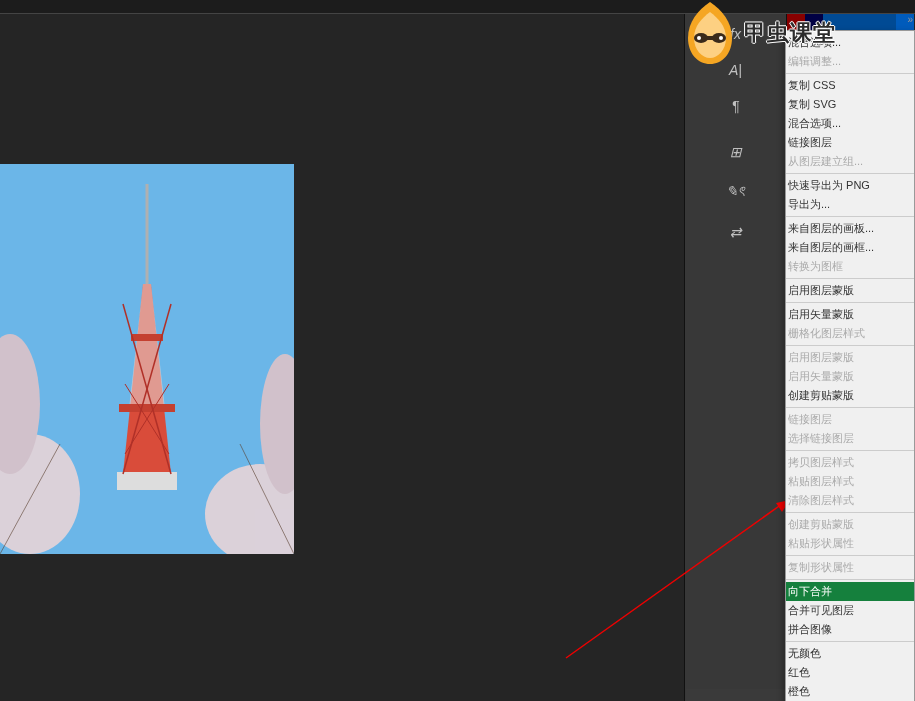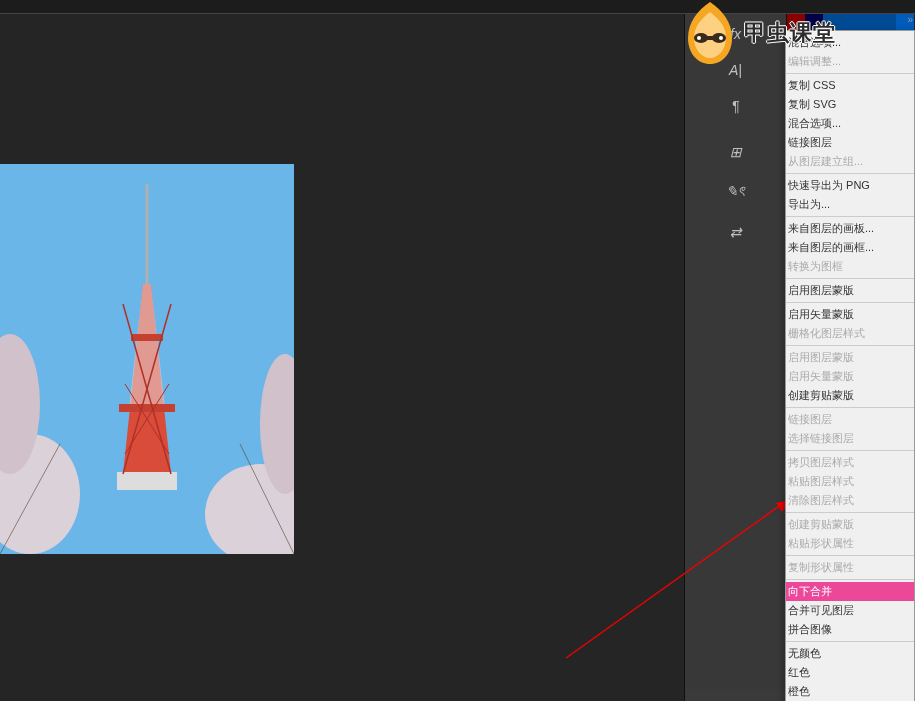--- a/index.html
+++ b/index.html
@@ -49,21 +49,21 @@
 .layer { display: flex; align-items: center; gap: 6px; padding: 4px; border-bottom: 1px solid #2a2a2a; position: relative; }
 .layer .eye { width: 14px; height: 14px; display: flex; align-items: center; justify-content: center; color: #ccc; font-size: 11px; }
 .layer .thumb { width: 24px; height: 28px; background: #87CEEB; border: 1px solid #666; position: relative; }
 .layer .thumb .mini-tower { position: absolute; left: 50%; top: 2px; width: 4px; height: 20px; background: #c44; transform: translateX(-50%); }
 .layer .name { font-size: 10px; color: #ccc; }
 .layer.bg .thumb { background: linear-gradient(#87CEEB 60%, #fff 100%); }
 
 .context-menu { position: absolute; top: 30px; right: 0; width: 130px; background: #f0f0f0; border: 1px solid #999; box-shadow: -2px 2px 6px rgba(0,0,0,0.3); color: #333; font-size: 11px; padding: 2px 0; z-index: 100; }
 .context-menu .mi { padding: 2px 2px; white-space: nowrap; }
 .context-menu .mi.disabled { color: #aaa; }
-.context-menu .mi.hl { background: #ec4899; color: #fff; }
+.context-menu .mi.hl { background: #15803d; color: #fff; }
 .context-menu .sep { height: 1px; background: #ccc; margin: 2px 0; }
 
 .logo { position: absolute; top: 0; left: 680px; display: flex; align-items: center; gap: 4px; z-index: 200; }
 .logo .flame { width: 60px; height: 66px; }
 .logo .text { font-size: 22px; color: #2c2c2c; font-weight: 600; letter-spacing: 1px; text-shadow: -1px 0 #fff, 1px 0 #fff, 0 -1px #fff, 0 1px #fff; }
 
 .arrow { position: absolute; left: 564px; top: 500px; z-index: 50; pointer-events: none; }
 .arrow svg line { stroke: #e00; stroke-width: 1.5; }
 .arrow svg polygon { fill: #e00; }
 

